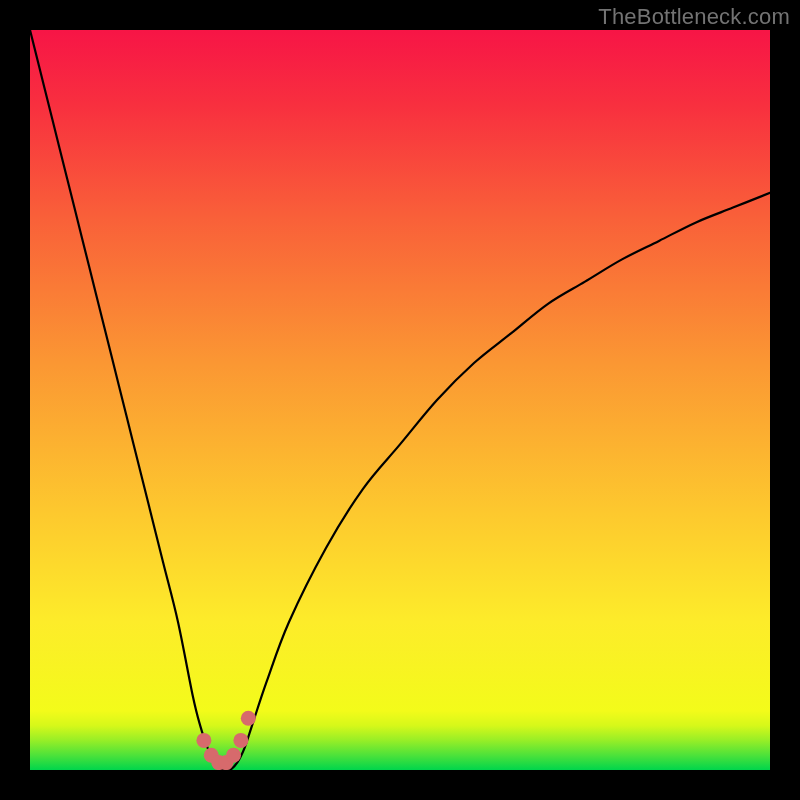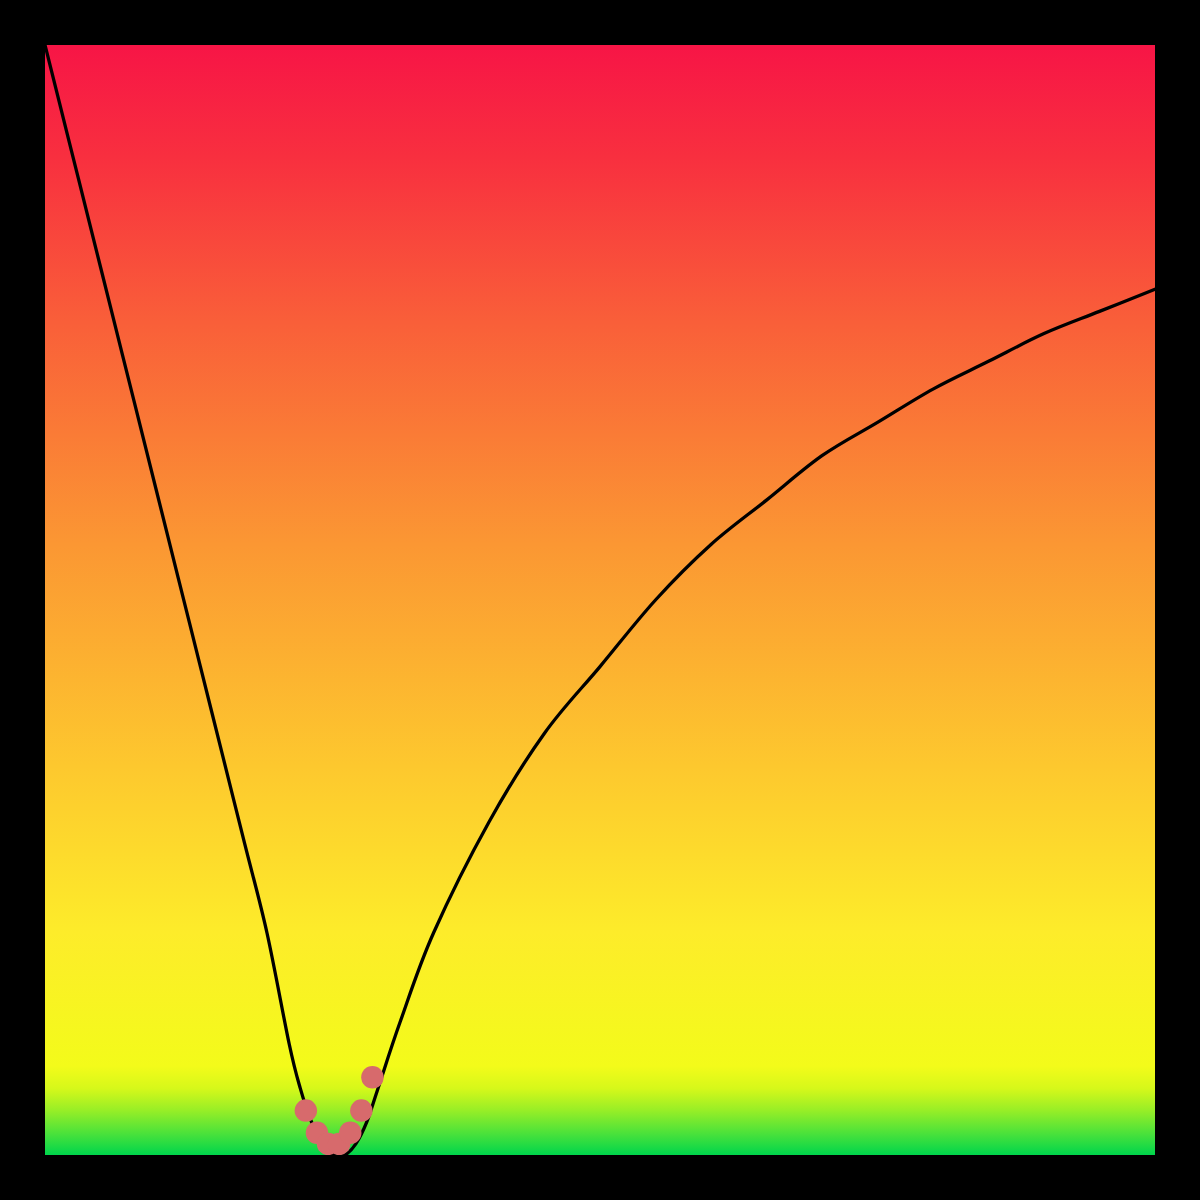--- a/index.html
+++ b/index.html
@@ -35,20 +35,21 @@
     position: absolute;
     inset: 0;
     width: 740px;
     height: 740px;
   }
 </style>
 </head>
 <body>
 
 <div class="outer">
+  <div class="watermark">TheBottleneck.com</div>
   <div class="plot-area">
     <svg class="gradient-bg" viewBox="0 0 740 740" preserveAspectRatio="none">
       <defs>
         <linearGradient id="bgGrad" x1="0" y1="1" x2="0" y2="0">
             <stop offset="0.00%" stop-color="#00d54c"></stop>
             <stop offset="2.00%" stop-color="#4de23a"></stop>
             <stop offset="4.00%" stop-color="#97ee27"></stop>
             <stop offset="6.00%" stop-color="#d6f81a"></stop>
             <stop offset="8.00%" stop-color="#f3fb1a"></stop>
             <stop offset="20.00%" stop-color="#fdec2a"></stop>

